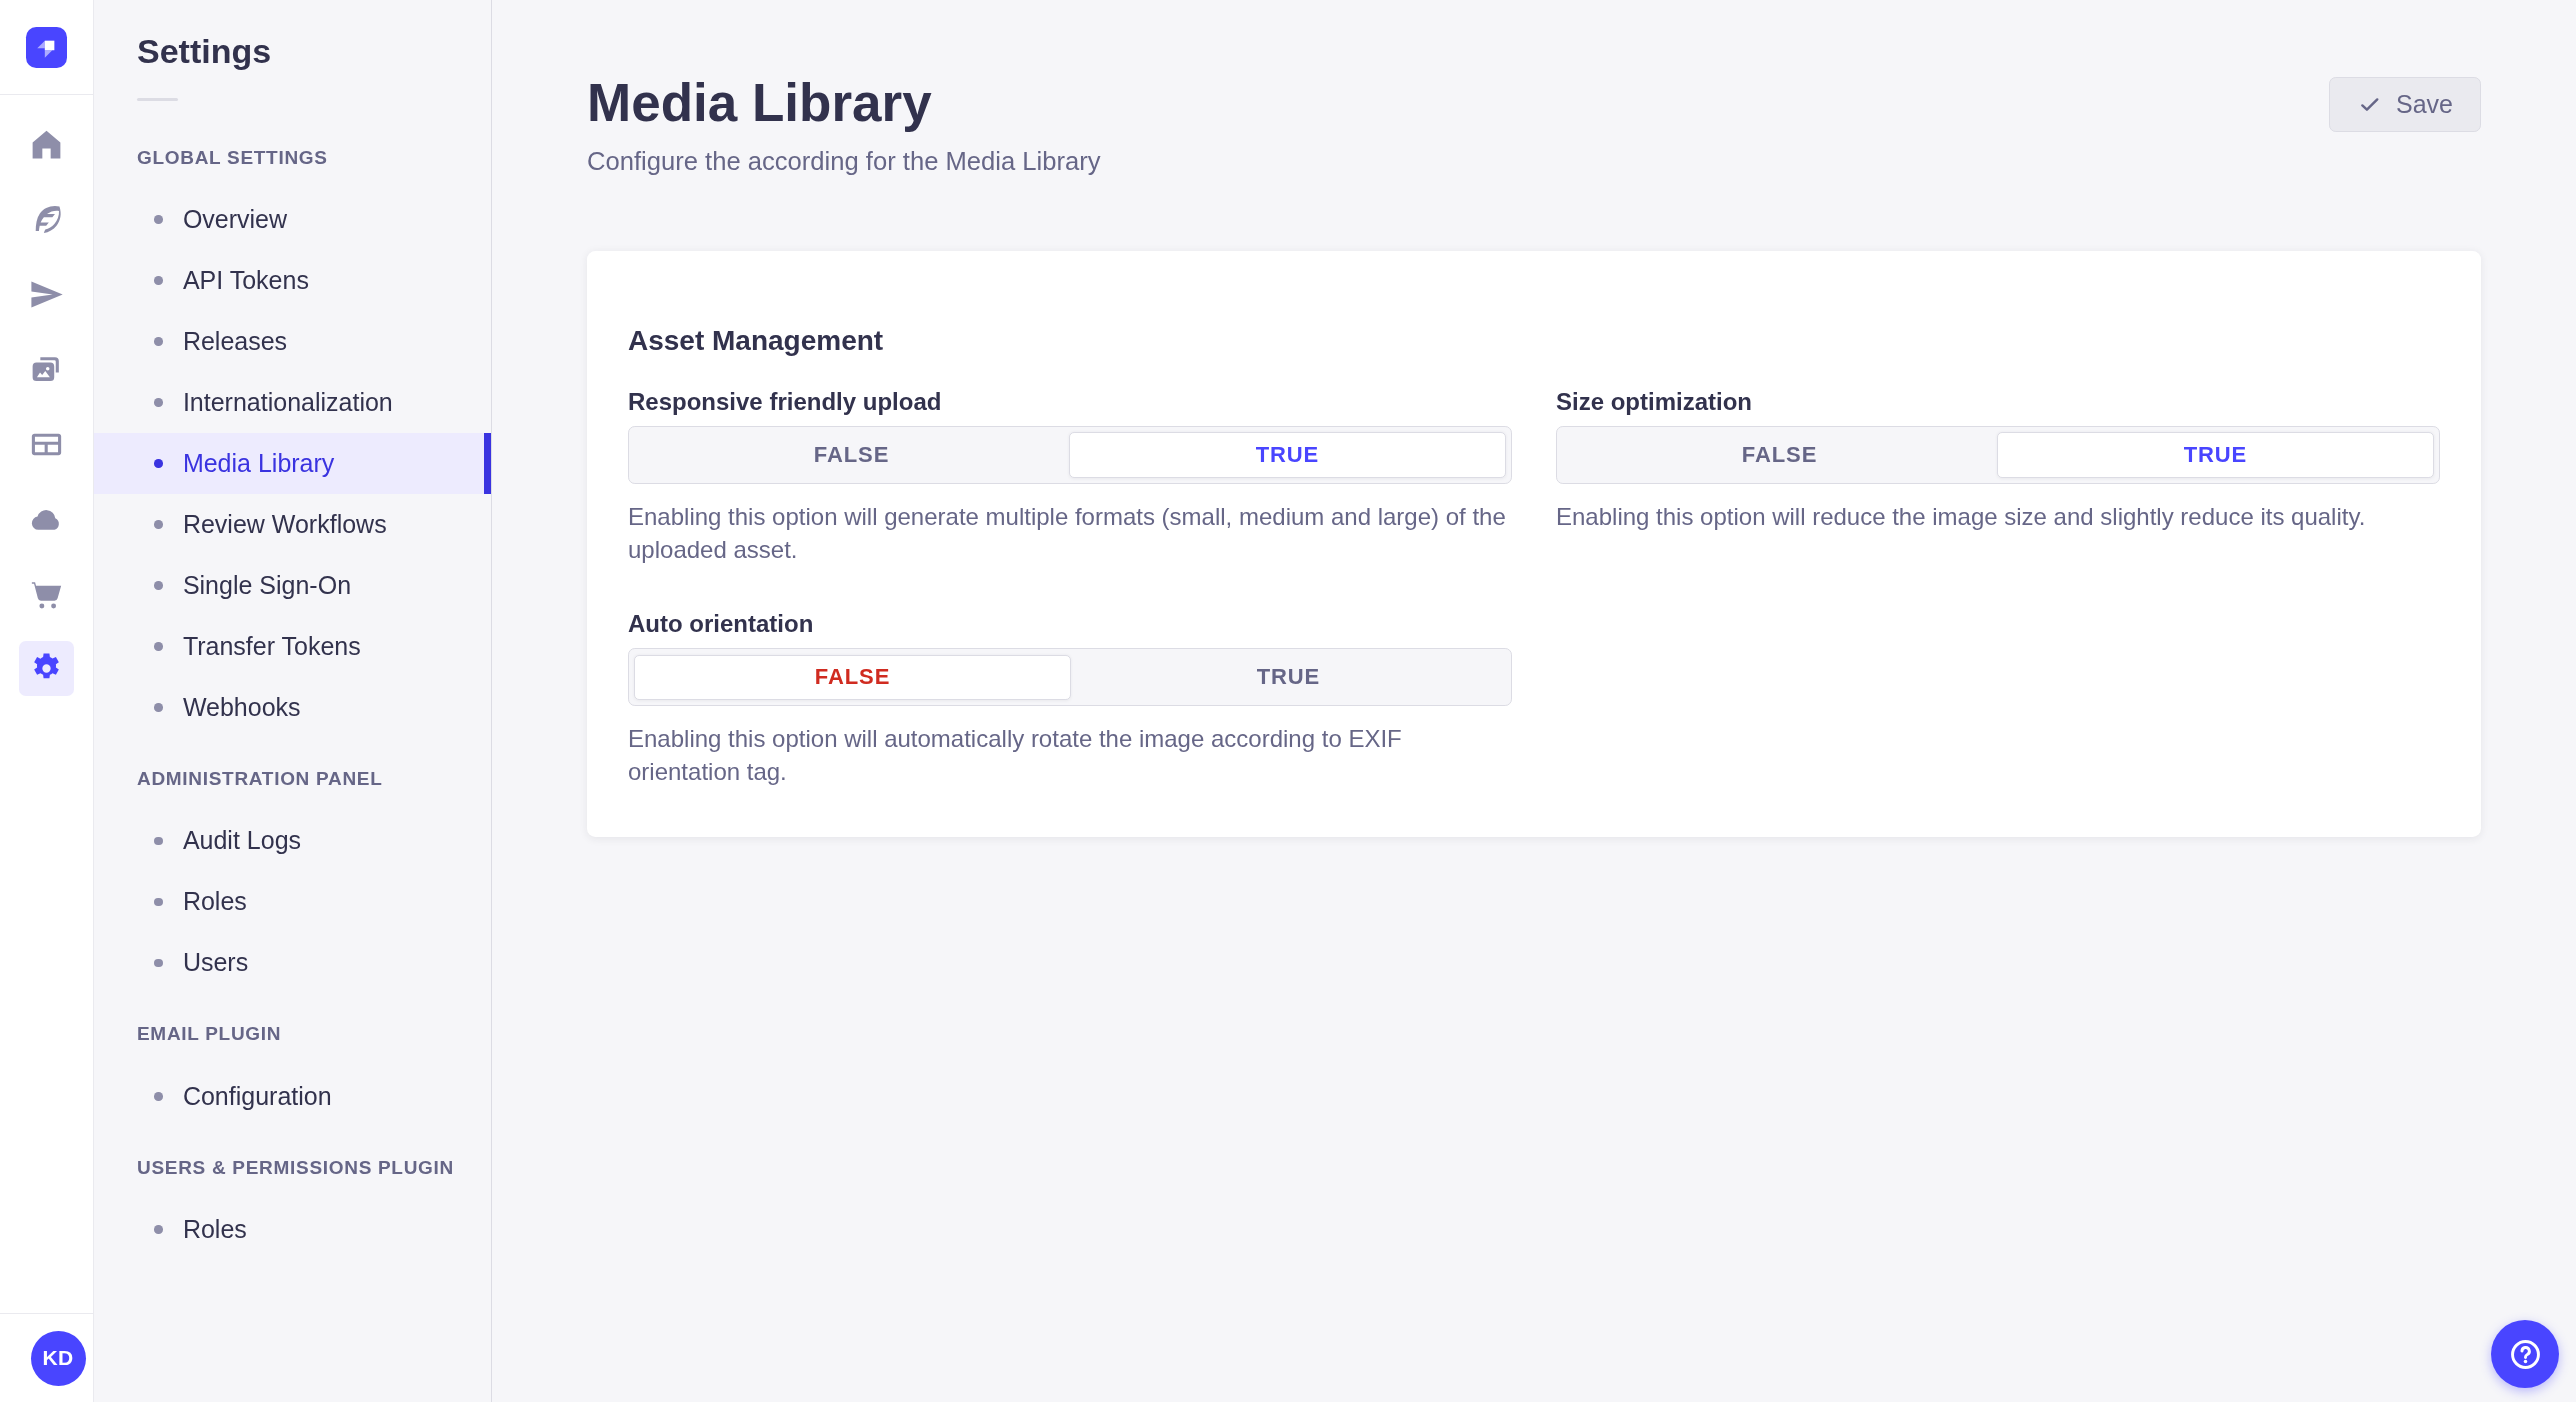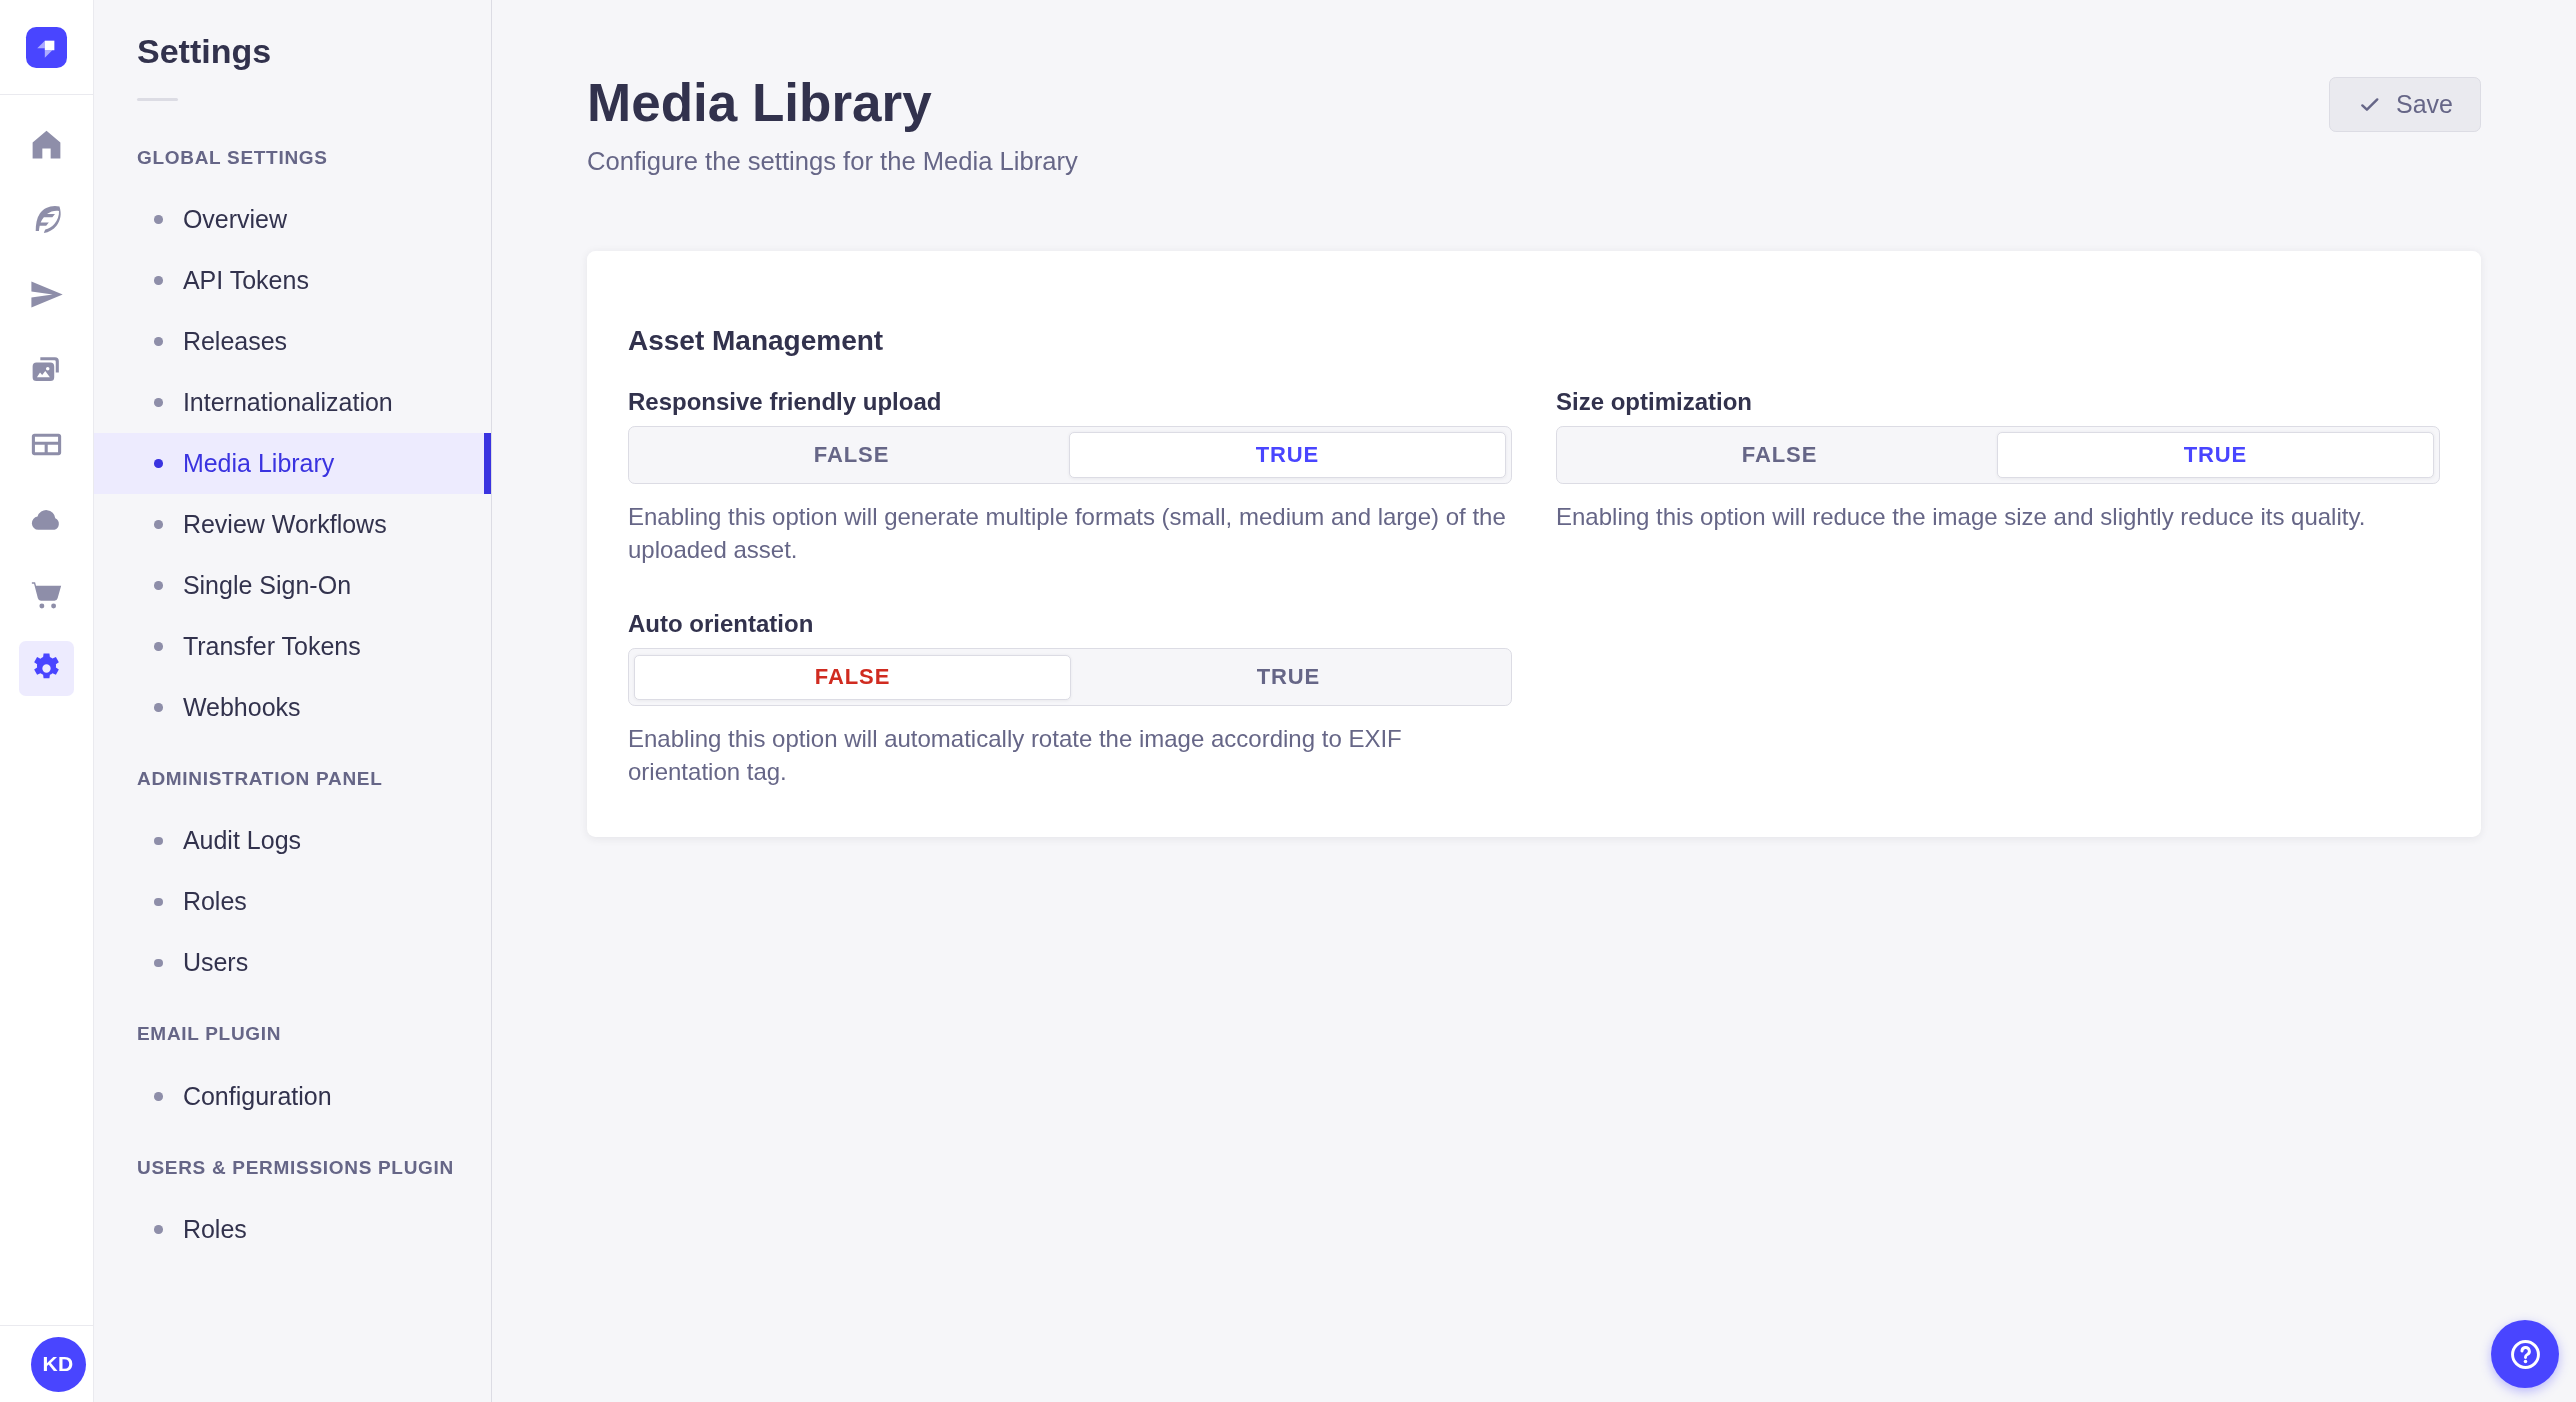--- a/index.html
+++ b/index.html
@@ -14,21 +14,21 @@
 
   
   .rail{position:absolute;left:0;top:0;bottom:0;width:94px;background:#fff;border-right:1.7px solid var(--border-light);z-index:3;}
   .rail-logo-wrap{height:95px;display:flex;align-items:center;justify-content:center;border-bottom:1.7px solid var(--border-light);}
   .rail-logo{width:41px;height:41px;border-radius:10.2px;background:var(--primary);display:flex;align-items:center;justify-content:center;cursor:pointer;}
   .rail-logo svg{width:41px;height:41px;}
   .rail-nav{display:flex;flex-direction:column;align-items:center;padding-top:29px;gap:34px;}
   .rail-btn{width:41px;height:41px;display:flex;align-items:center;justify-content:center;color:var(--icon-muted);cursor:pointer;background:transparent;border:none;}
   .rail-btn svg{width:37px;height:37px;}
   .rail-btn.active{width:55px;height:55px;border-radius:6.8px;background:var(--primary-bg);color:var(--primary);margin-top:-8.5px;}
-  .rail-bottom{position:absolute;left:0;right:0;bottom:0;height:77px;border-top:1.7px solid var(--border-light);display:flex;align-items:center;justify-content:center;background:#fff;padding-left:23px;}
+  .rail-bottom{position:absolute;left:0;right:0;bottom:0;height:89px;border-top:1.7px solid var(--border-light);display:flex;align-items:center;justify-content:center;background:#fff;padding-left:23px;}
   .avatar{width:55px;height:55px;border-radius:50%;background:var(--primary);color:#fff;font-size:21px;font-weight:700;display:flex;align-items:center;justify-content:center;letter-spacing:0.4px;cursor:pointer;}
 
   
   .subnav{position:absolute;left:94px;top:0;bottom:0;width:398px;background:var(--bg);border-right:1.7px solid var(--border);overflow:hidden;}
   .subnav-title{margin:32px 0 0 43px;font-size:34px;font-weight:700;color:var(--text-dark);}
   .subnav-divider{margin:27px 0 0 43px;width:41px;height:2.6px;border-radius:1.7px;background:var(--border);}
   .sections{margin-top:46px;}
   .section-label{margin:30px 0 20.4px 43px;font-size:19px;font-weight:700;letter-spacing:0.7px;color:var(--text-muted);}
   .sections > .section:first-child .section-label{margin-top:0;}
   .nav-item{position:relative;height:61px;display:flex;align-items:center;padding-left:60px;font-size:25px;color:var(--text-dark);cursor:pointer;}
@@ -197,21 +197,21 @@
             <span>Roles</span>
           </div>
         </div>
       </div>
   </nav>
 
   <main class="main">
     <div class="page-header">
       <div>
         <h2 class="page-title">Media Library</h2>
-        <div class="page-subtitle">Configure the settings for the Media Library</div>
+        <div class="page-subtitle">Configure the according for the Media Library</div>
       </div>
       <button class="save-btn">
         <svg viewBox="0 0 24 24">
           <path d="M5 12.6l4.3 4L19 7" fill="none" stroke="currentColor" stroke-width="2.3" stroke-linecap="round" stroke-linejoin="round"></path>
         </svg>
         <span>Save</span>
       </button>
     </div>
 
     <section class="card">

